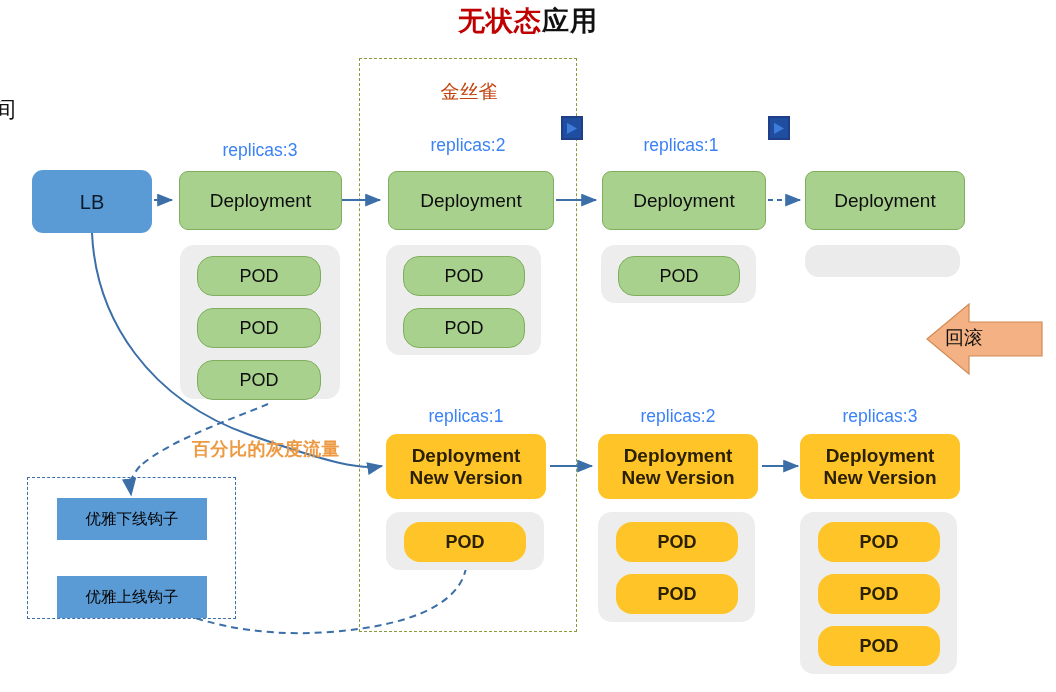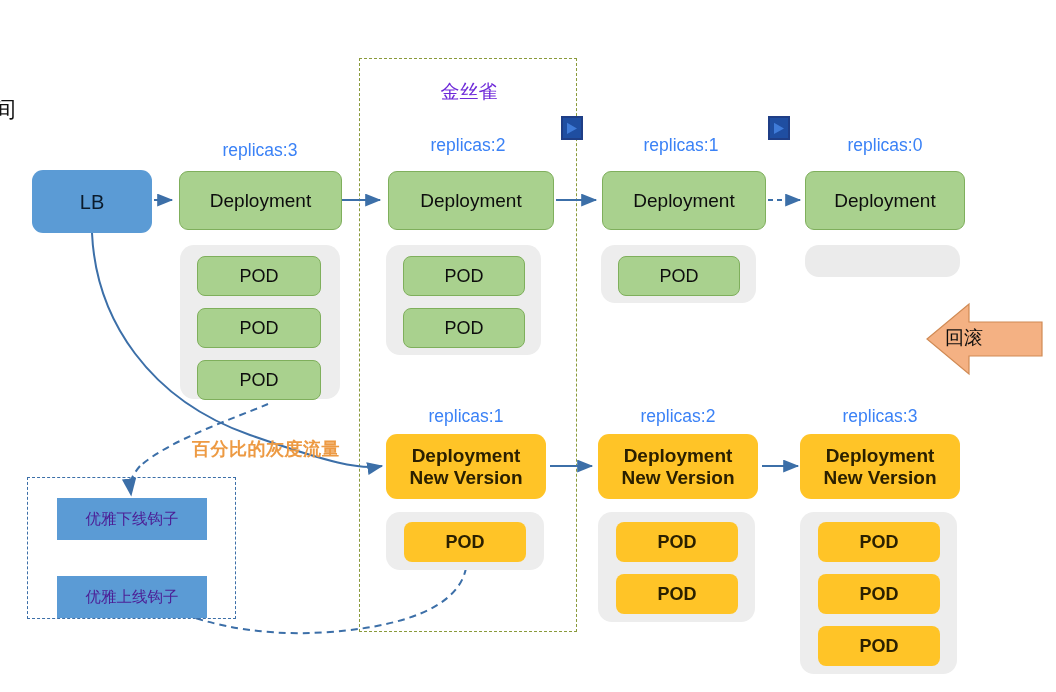--- a/index.html
+++ b/index.html
@@ -45,21 +45,21 @@
   
   .replicas-label {
     font-size: 17.5px;
     color: #3b82f6;
     text-align: center;
     line-height: 22px;
     white-space: nowrap;
   }
   .group-label {
     font-size: 19px;
-    color: #6d28d9;
+    color: #c2410c;
     text-align: center;
     line-height: 24px;
     white-space: nowrap;
   }
 
   
   .node {
     box-sizing: border-box;
     display: flex;
     align-items: center;
@@ -83,31 +83,31 @@
   }
   .node.lb {
     background: #5B9BD5;
     border: none;
     border-radius: 11px;
     color: #0b1b2b;
     font-size: 20px;
   }
   .node.pod {
     font-size: 18px;
-    border-radius: 8px;
+    border-radius: 16px;
   }
   .node.pod.orange { font-weight: 700; }
 
   .hook-box {
     box-sizing: border-box;
     display: flex;
     align-items: center;
     justify-content: center;
     background: #5B9BD5;
-    color: #4c1d95;
+    color: #000000;
     font-size: 15.5px;
     border-radius: 0;
   }
 
   
   .tray {
     background: #EDEDED;
     border-radius: 14px;
   }
   .tray.empty { background: #EBEBEB; }
@@ -161,20 +161,23 @@
     width: 1056px;
     height: 692px;
     pointer-events: none;
   }
 </style>
 </head>
 <body>
 
 <div id="canvas">
 
+  <div class="abs" id="title">
+    <span class="accent">无状态</span><span>应用</span>
+  </div>
 
   <div class="abs" id="edge-glyph">间</div>
 
   <div class="abs region-canary" style="left:359px; top:58px; width:218px; height:574px;"></div>
 
   <div class="abs group-label" style="left:399px; top:80px; width:140px;">金丝雀</div>
 
   <div class="abs region-hooks" style="left:27px; top:477px; width:209px; height:142px;"></div>
 
   <svg class="overlay" viewBox="0 0 1056 692">
@@ -254,21 +257,20 @@
 
   <div class="abs replicas-label" style="left:601px; top:134px; width:160px;">replicas:1</div>
   <div class="abs node green" style="left:602px; top:171px; width:164px; height:59px;">
     <span>Deployment</span>
   </div>
   <div class="abs tray" style="left:601px; top:245px; width:155px; height:58px;"></div>
   <div class="abs node green pod" style="left:618px; top:256px; width:122px; height:40px;">
     <span>POD</span>
   </div>
 
-  <div class="abs replicas-label" style="left:805px; top:134px; width:160px;">replicas:0</div>
   <div class="abs node green" style="left:805px; top:171px; width:160px; height:59px;">
     <span>Deployment</span>
   </div>
   <div class="abs tray empty" style="left:805px; top:245px; width:155px; height:32px;"></div>
 
   <div class="abs" style="left:925px; top:298px; width:120px; height:82px;">
     <svg width="120" height="82" viewBox="0 0 120 82">
       <path d="M2,41 L44,6 L44,24 L117,24 L117,58 L44,58 L44,76 z" fill="#F4B183" stroke="#D08A54" stroke-width="1.2"></path>
     </svg>
   </div>

